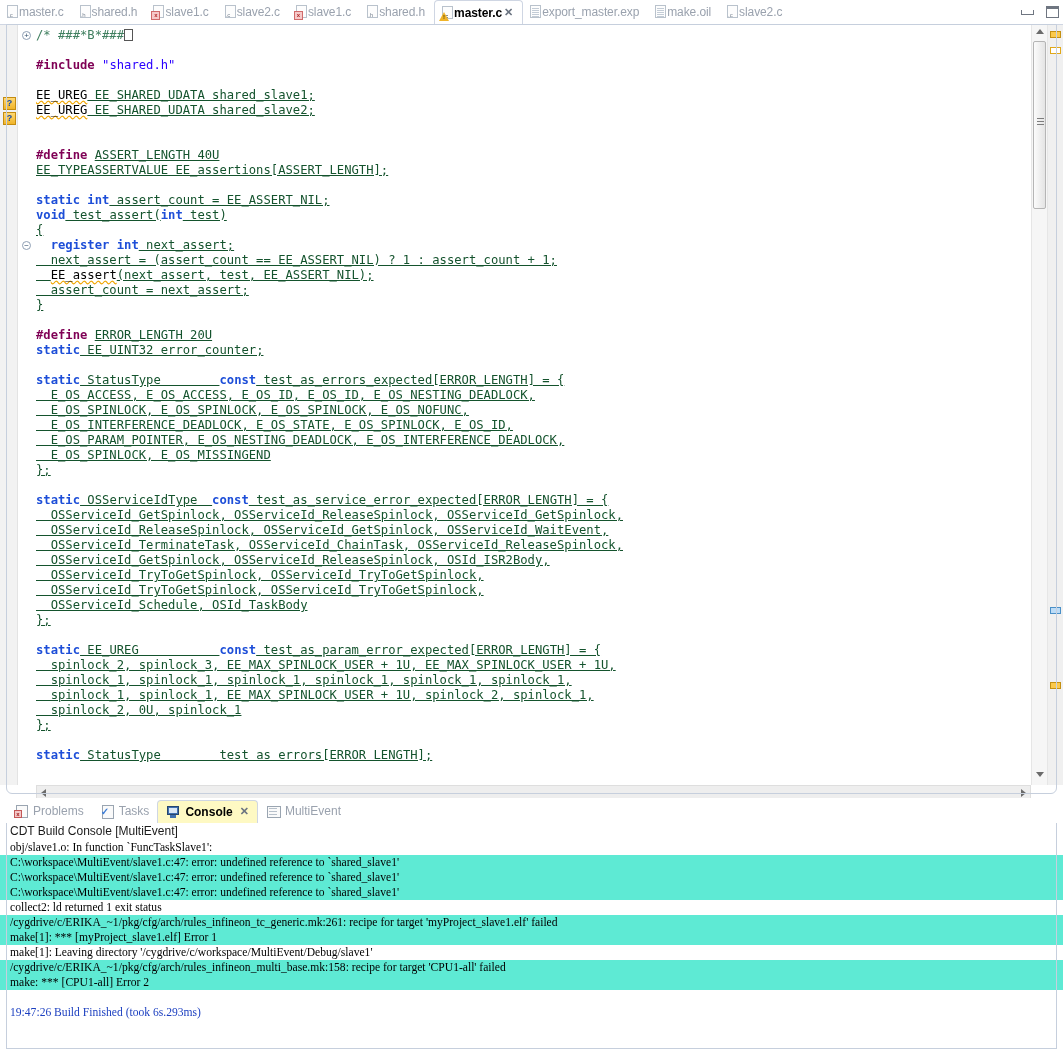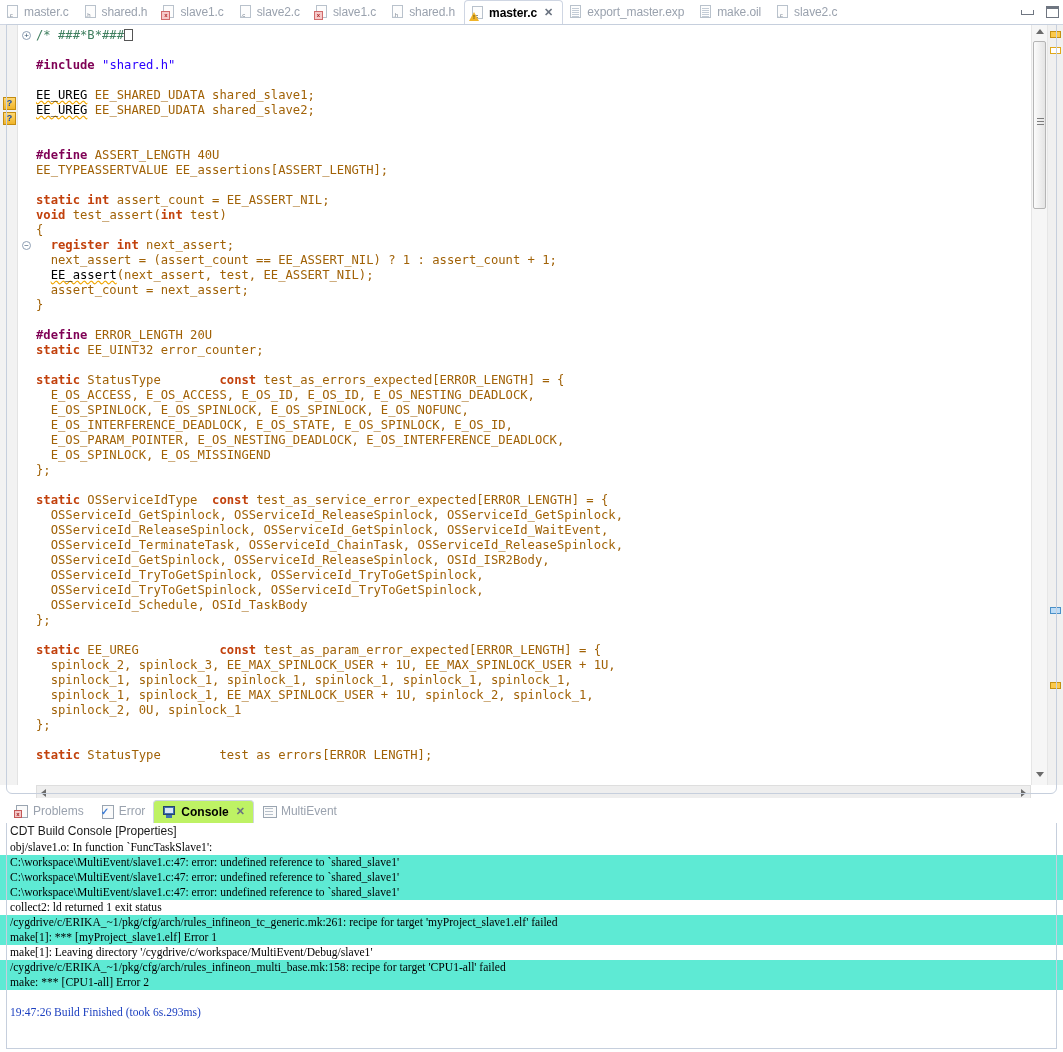--- a/index.html
+++ b/index.html
@@ -35,21 +35,20 @@
   .tab {
     display: flex;
     align-items: center;
     height: 24px;
     padding: 0 9px 0 7px;
     font-size: 12px;
     color: #9aa2ae;
     white-space: nowrap;
     box-sizing: border-box;
     background: transparent;
-    gap: 5px;
   }
   .tab.active {
     color: #000000;
     font-weight: bold;
     background: #ffffff;
     border: 1px solid #cfd6e3;
     border-bottom: 1px solid #ffffff;
     border-radius: 4px 4px 0 0;
     height: 25px;
     margin-bottom: -1px;
@@ -200,25 +199,25 @@
     height: 760px;
     font-family: "DejaVu Sans Mono", monospace;
     font-size: 12.2px;
     line-height: 15px;
     white-space: pre;
     overflow: hidden;
     color: #000000;
     padding-top: 3px;
     box-sizing: border-box;
   }
-  #code .kw    { color: #c2410c; font-weight: bold; }
+  #code .kw    { color: #1d4ed8; font-weight: bold; }
   #code .pre   { color: #7f0055; font-weight: bold; }
   #code .cmt   { color: #3f7f5f; }
   #code .str   { color: #2a00ff; }
-  #code .plain { color: #a16207; }
+  #code .plain { color: #14532d; text-decoration: underline; }
   #code .sq { text-decoration: underline; text-decoration-color: #f0a500;
               text-decoration-style: wavy; text-decoration-skip-ink: none; }
   .caret-box {
     display: inline-block;
     width: 9px; height: 12px;
     border: 1px solid #555;
     vertical-align: -2px;
     box-sizing: border-box;
   }
 
@@ -341,21 +340,21 @@
     color: #9aa2ae;
     white-space: nowrap;
     box-sizing: border-box;
   }
   .btab.active {
     color: #000000;
     font-weight: bold;
     border: 1px solid #cfd6e3;
     border-bottom: none;
     border-radius: 4px 4px 0 0;
-    background: #bef264;
+    background: #fef9c3;
     height: 23px;
   }
   .ic-problems {
     position: relative; width: 14px; height: 14px; flex:0 0 14px;
   }
   .ic-problems .bx {
     position:absolute; left:2px; top:1px; width:10px; height:11px;
     border:1px solid #9aa5b1; background:#fafafa;
   }
   .ic-problems .xr {
@@ -574,38 +573,38 @@
             <span class="bx"></span>
             <span class="xr">x</span>
           </span>
           <span>Problems</span>
         </div>
         <div class="btab">
           <span class="ic-tasks">
             <span class="pad"></span>
             <span class="chk">✓</span>
           </span>
-          <span>Error</span>
+          <span>Tasks</span>
         </div>
         <div class="btab active">
           <span class="ic-console">
             <span class="mon"></span>
             <span class="stand"></span>
           </span>
           <span>Console</span>
           <span class="tabclose">✕</span>
         </div>
         <div class="btab">
           <span class="ic-props">
             <span class="fr"></span>
             <span class="ln" style="top:4px"></span>
             <span class="ln" style="top:7px"></span>
             <span class="ln" style="top:10px"></span>
           </span>
           <span>MultiEvent</span>
         </div>
       </div>
-    <div id="console-title">CDT Build Console [Properties]</div>
+    <div id="console-title">CDT Build Console [MultiEvent]</div>
     <div id="console-body"><div class="cline">obj/slave1.o: In function `FuncTaskSlave1':</div><div class="cline err">C:\workspace\MultiEvent/slave1.c:47: error: undefined reference to `shared_slave1'</div><div class="cline err">C:\workspace\MultiEvent/slave1.c:47: error: undefined reference to `shared_slave1'</div><div class="cline err">C:\workspace\MultiEvent/slave1.c:47: error: undefined reference to `shared_slave1'</div><div class="cline">collect2: ld returned 1 exit status</div><div class="cline err">/cygdrive/c/ERIKA_~1/pkg/cfg/arch/rules_infineon_tc_generic.mk:261: recipe for target 'myProject_slave1.elf' failed</div><div class="cline err">make[1]: *** [myProject_slave1.elf] Error 1</div><div class="cline">make[1]: Leaving directory '/cygdrive/c/workspace/MultiEvent/Debug/slave1'</div><div class="cline err">/cygdrive/c/ERIKA_~1/pkg/cfg/arch/rules_infineon_multi_base.mk:158: recipe for target 'CPU1-all' failed</div><div class="cline err">make: *** [CPU1-all] Error 2</div><div class="cline">&nbsp;</div><div class="cline blue">19:47:26 Build Finished (took 6s.293ms)</div></div>
   </div>
   <div id="bottom-frame"></div>
 
 </div>
 
 </body></html>

